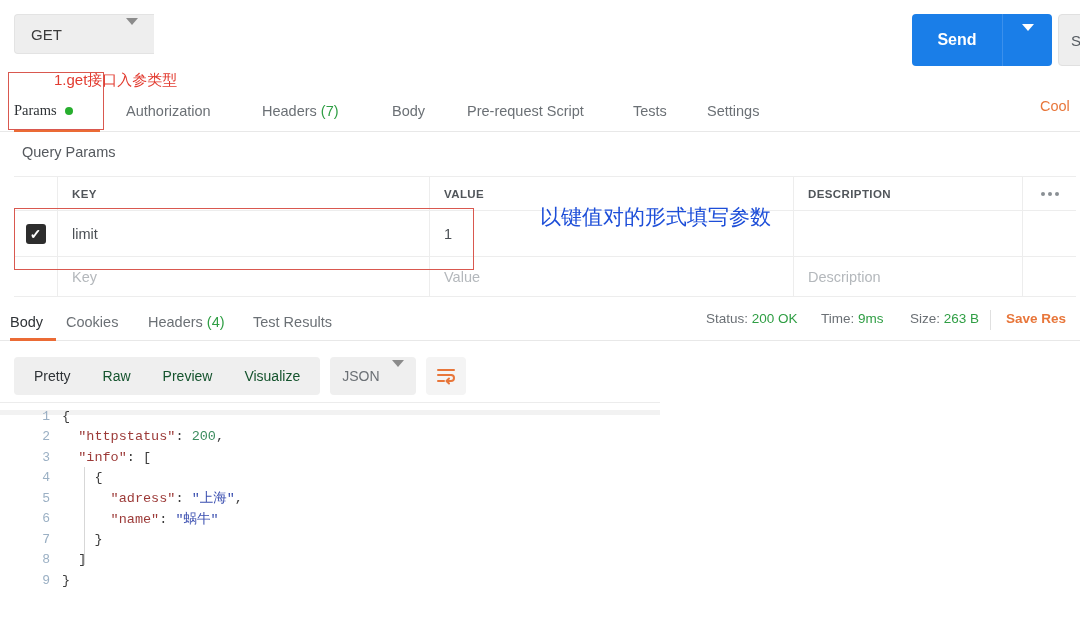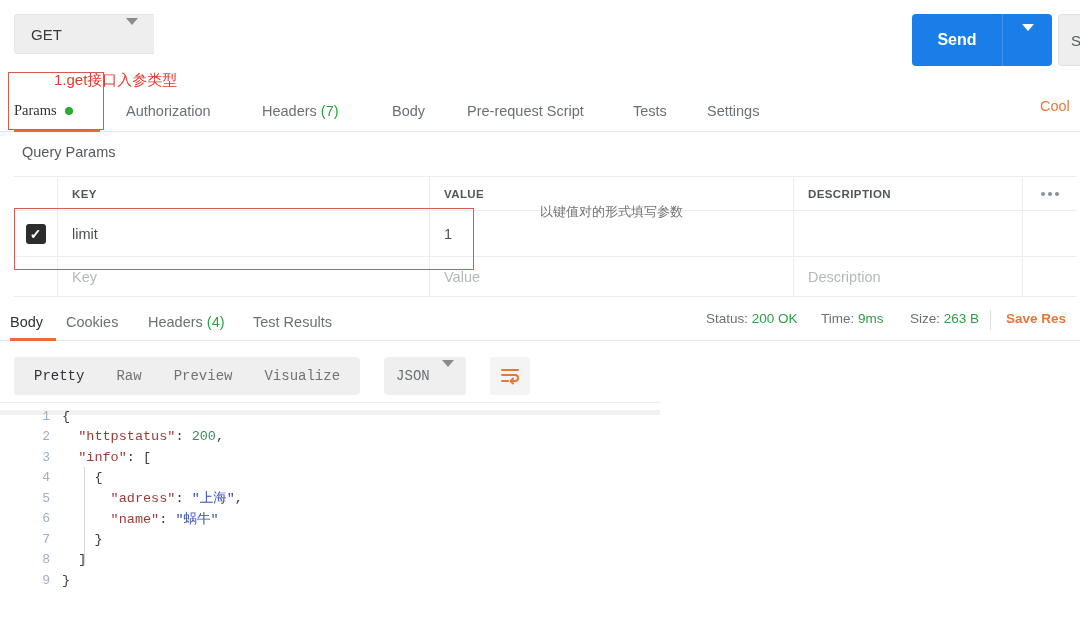--- a/index.html
+++ b/index.html
@@ -125,27 +125,27 @@
 
   .meta { position: absolute; top: 311px; font-size: 13.5px; color: #6b7075; white-space: nowrap; }
   .meta .v { color: #2f9e44; }
   .meta-div { position: absolute; left: 990px; top: 310px; width: 1px; height: 20px; background: #e0e0e0; }
   .save-resp {
     position: absolute; left: 1006px; top: 311px; font-size: 13.5px; font-weight: bold;
     color: #e8763a; cursor: pointer; white-space: nowrap;
   }
 
   
-  .view-toolbar { position: absolute; left: 14px; top: 357px; display: flex; align-items: center; gap: 24px; font-family: Liberation Mono, monospace; }
+  .view-toolbar { position: absolute; left: 14px; top: 357px; display: flex; align-items: center; gap: 10px; }
   .seg-group {
     height: 38px; background: #efefef; border-radius: 4px; display: flex; align-items: center; padding: 0 4px;
   }
   .seg {
     height: 30px; padding: 0 16px; display: flex; align-items: center; font-size: 14px;
-    color: #737373; cursor: pointer; border-radius: 3px; white-space: nowrap;
+    color: #14532d; cursor: pointer; border-radius: 3px; white-space: nowrap;
   }
   .seg.active { color: #2f3337; }
   .fmt-group {
     height: 38px; background: #efefef; border-radius: 4px; display: flex; align-items: center;
     padding: 0 12px; gap: 12px; cursor: pointer;
   }
   .fmt-label { font-size: 14px; color: #6b7075; }
   .wrap-btn {
     width: 40px; height: 38px; background: #f4f4f4; border-radius: 4px;
     display: flex; align-items: center; justify-content: center; cursor: pointer;
@@ -170,21 +170,21 @@
   .jnum { color: #3b8c5e; }
   .jpunc { color: #3c3c3c; }
   .fold-bar { position: absolute; left: 84px; top: 467px; width: 1px; height: 98px; background: #d7d7d7; }
 
   
   .anno-box { position: absolute; border: 1.5px solid #d9584f; pointer-events: none; }
   .anno-text {
     position: absolute; color: #e23b30; font-size: 15px; white-space: nowrap; pointer-events: none;
   }
   .anno-text-cn {
-    position: absolute; color: #737373; font-size: 13px; white-space: nowrap; pointer-events: none;
+    position: absolute; color: #1d4ed8; font-size: 21px; white-space: nowrap; pointer-events: none;
   }
 </style>
 </head>
 <body>
 
 <div id="app">
 
   <div class="urlbar">
     <div class="method-box">
       <span class="method-label">GET</span>

